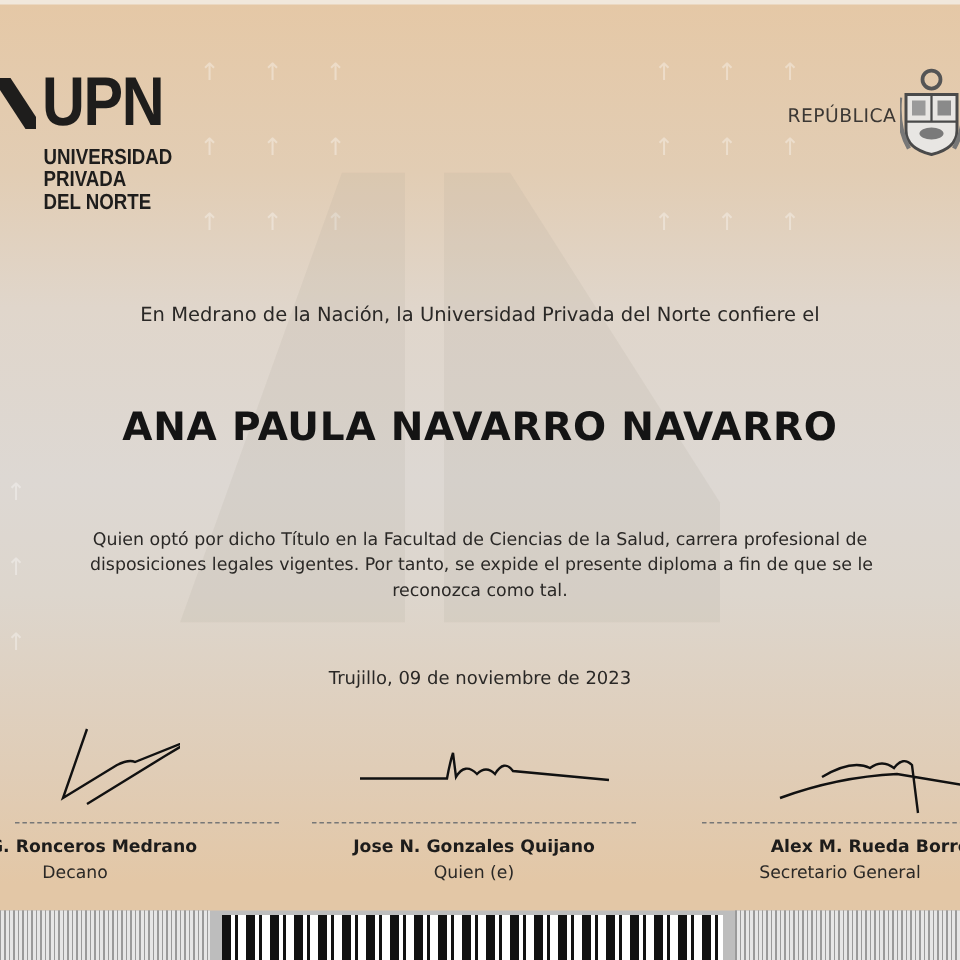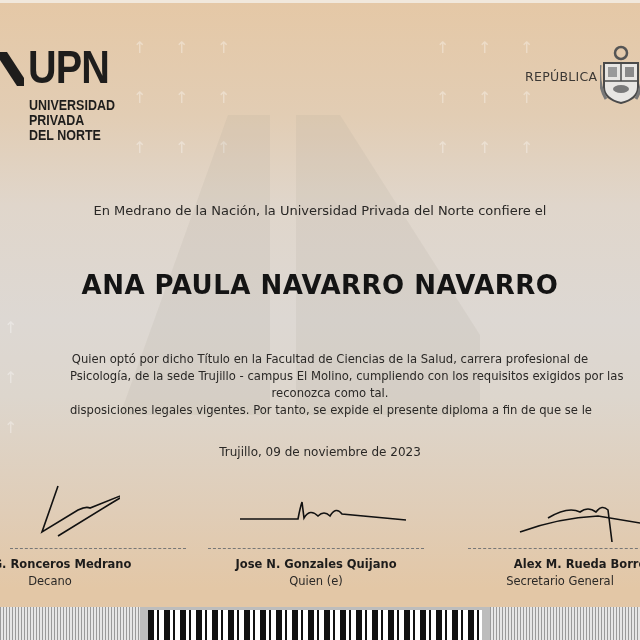--- a/index.html
+++ b/index.html
@@ -20,21 +20,21 @@
   .logo { position: absolute; left: 0; top: 40px; }
   .logo-mark { position: absolute; left: 0; top: 10px; width: 24px; height: 40px; }
   .logo-upn { position: absolute; left: 28px; top: 4px; font-family: "Liberation Sans", sans-serif; font-weight: bold; font-size: 46px; letter-spacing: -1px; color: #1e1d1c; line-height: 46px; transform: scaleX(0.86); transform-origin: left; }
   .logo-sub { position: absolute; left: 29px; top: 58px; font-family: "Liberation Sans", sans-serif; font-weight: bold; font-size: 14.5px; line-height: 15px; color: #1e1d1c; transform: scaleX(0.86); transform-origin: left; white-space: nowrap; }
 
   .republica { position: absolute; left: 525px; top: 69px; font-size: 12.5px; color: #3c3834; letter-spacing: 0.3px; }
   .crest { position: absolute; left: 600px; top: 45px; width: 42px; height: 62px; }
 
   .intro { position: absolute; left: 0; width: 640px; top: 201px; text-align: center; font-size: 13px; line-height: 19px; color: #2a2826; }
   .name { position: absolute; left: 0; width: 640px; top: 270px; text-align: center; font-family: "DejaVu Sans", sans-serif; font-weight: bold; font-size: 26px; letter-spacing: 0.5px; color: #141414; }
-  .body-text { position: absolute; left: 60px; width: 520px; top: 351px; text-align: center; font-size: 11.6px; line-height: 17px; color: #2a2826; margin-left: 10px; }
+  .body-text { position: absolute; left: 60px; width: 520px; top: 351px; text-align: center; font-size: 11.6px; line-height: 17px; color: #2a2826; }
   .date { position: absolute; left: 0; width: 640px; top: 445px; text-align: center; font-size: 12px; color: #2a2826; }
 
   .sig { position: absolute; top: 480px; width: 200px; height: 110px; }
   .sig svg { position: absolute; }
   .sig-line { position: absolute; top: 68px; height: 0; border-top: 1px dashed #777; }
   .sig-name { position: absolute; top: 77px; width: 100%; text-align: center; font-weight: bold; font-size: 11.5px; color: #1d1c1b; white-space: nowrap; }
   .sig-role { position: absolute; top: 94px; width: 100%; text-align: center; font-size: 11.5px; color: #2a2826; white-space: nowrap; }
 
   .guilloche { position: absolute; top: 607px; height: 33px; background-color: #cfcfcf;
     background-image: repeating-linear-gradient(90deg, #9a9a9a 0 1px, #e6e6e6 1px 3px), repeating-linear-gradient(0deg, rgba(120,120,120,.5) 0 1px, transparent 1px 4px); }
@@ -102,23 +102,22 @@
 </svg>
 
 <div class="intro">
   <div>En Medrano de la Nación, la Universidad Privada del Norte confiere el</div>
 </div>
 
 <div class="name">ANA PAULA NAVARRO NAVARRO</div>
 
 <div class="body-text">
   <div style="white-space:nowrap">Quien optó por dicho Título en la Facultad de Ciencias de la Salud, carrera profesional de</div>
-  <div style="white-space:nowrap">Psicología, de la sede Trujillo - campus El Molino, cumpliendo con los requisitos exigidos por las</div>
+  <div style="white-space:nowrap">disposiciones legales vigentes. Por tanto, se expide el presente diploma a fin de que se le</div>
   <div>reconozca como tal.</div>
-  <div style="white-space:nowrap">disposiciones legales vigentes. Por tanto, se expide el presente diploma a fin de que se le</div>
 </div>
 
 <div class="date">Trujillo, 09 de noviembre de 2023</div>
 
 <div class="sig" style="left:-50px">
   <svg style="left:70px;top:0" width="100" height="60" viewBox="0 0 100 60">
     <path d="M38,6 L22,52 L58,30 Q66,26 70,28 L110,12 L90,24 L38,56" fill="none" stroke="#111" stroke-width="1.6"></path>
   </svg>
   <div class="sig-line" style="left:60px;width:176px"></div>
   <div class="sig-name" style="left:-5px;width:210px">gio G. Ronceros Medrano</div>

